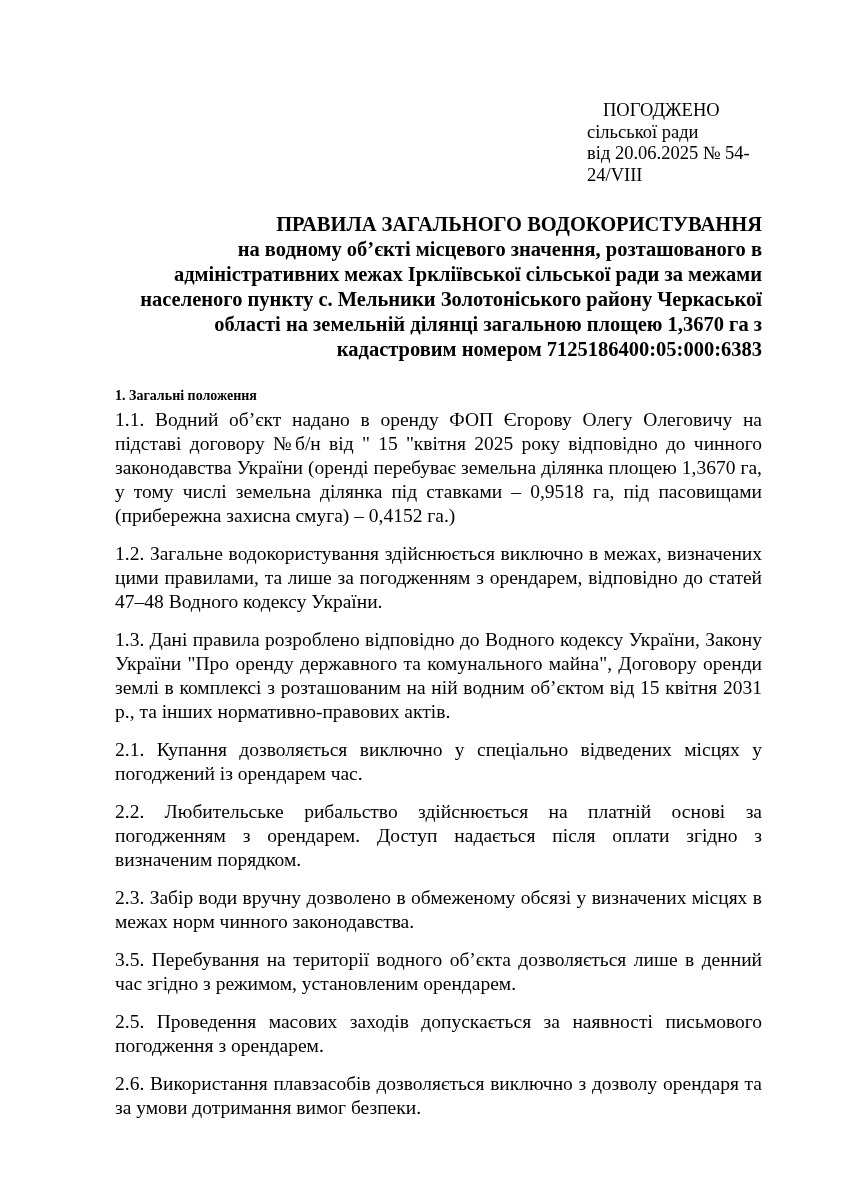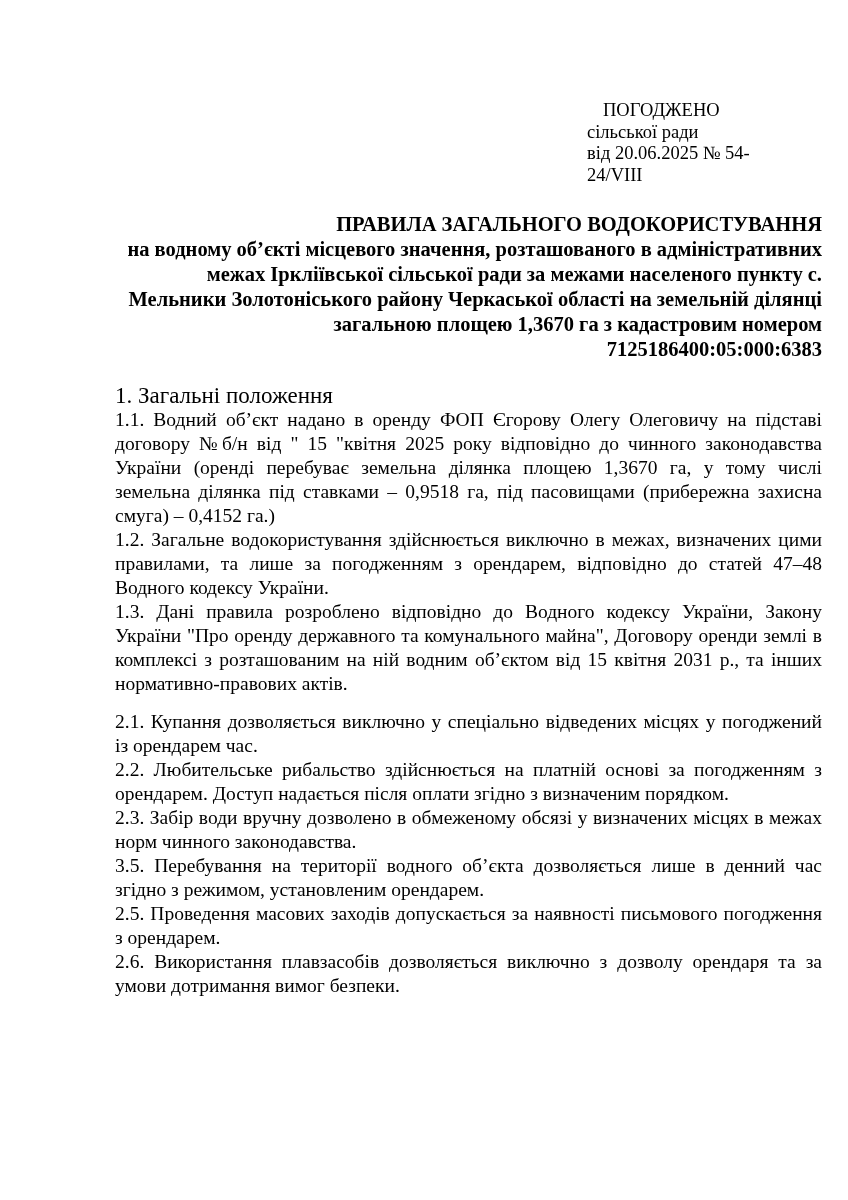--- a/index.html
+++ b/index.html
@@ -11,21 +11,21 @@
     width: 848px;
     height: 1200px;
     font-family: "Liberation Serif", "DejaVu Serif", serif;
     color: #000000;
     overflow: hidden;
   }
   .page {
     box-sizing: border-box;
     width: 848px;
     height: 880px;
-    padding: 100px 26px 40px 115px;
+    padding: 100px 86px 40px 115px;
     background: #ffffff;
   }
   .approval {
     width: 210px;
     margin-left: 472px;
     font-size: 18.5px;
     line-height: 21.5px;
     text-align: left;
   }
   .approval-title {
@@ -38,29 +38,30 @@
     line-height: 25px;
     text-align: right;
   }
   .body-text {
     margin-top: 22px;
     font-size: 19.5px;
     line-height: 24px;
   }
   .sec-heading {
     margin: 14px 0 0 0;
-    font-size: 23px;
-    font-weight: normal;
+    font-size: 14px;
+    font-weight: bold;
     line-height: 24px;
   }
   .para {
     margin: 0 0 0 0;
     text-align: justify;
   }
   .para + .para {
+    margin-top: 14px;
   }
   .after-heading {
     margin-top: 0;
   }
   .section {
     margin-top: 14px;
   }
   .section:first-of-type {
     margin-top: 0;
   }

